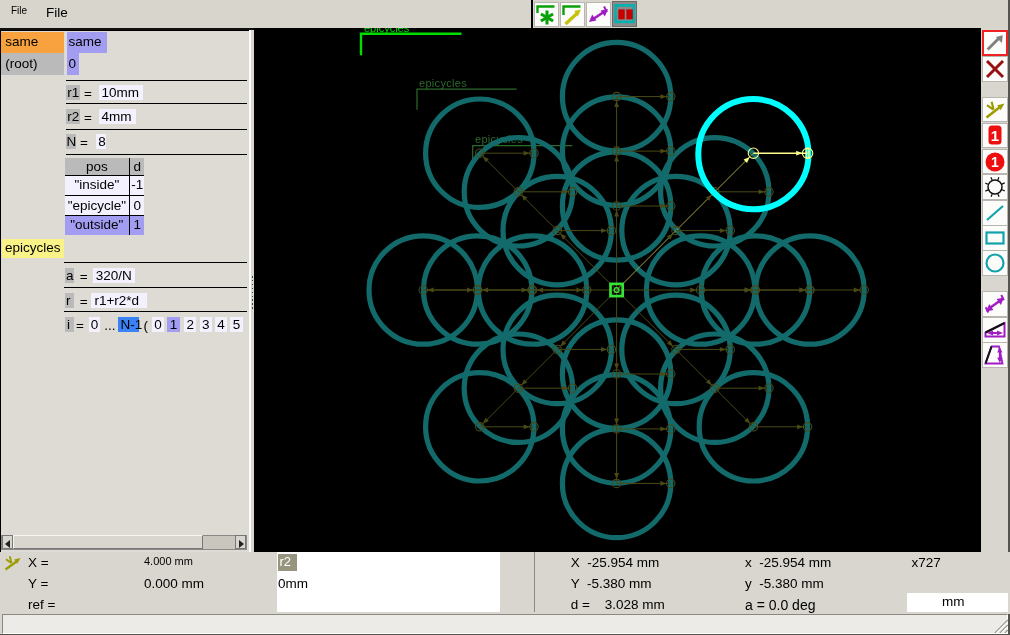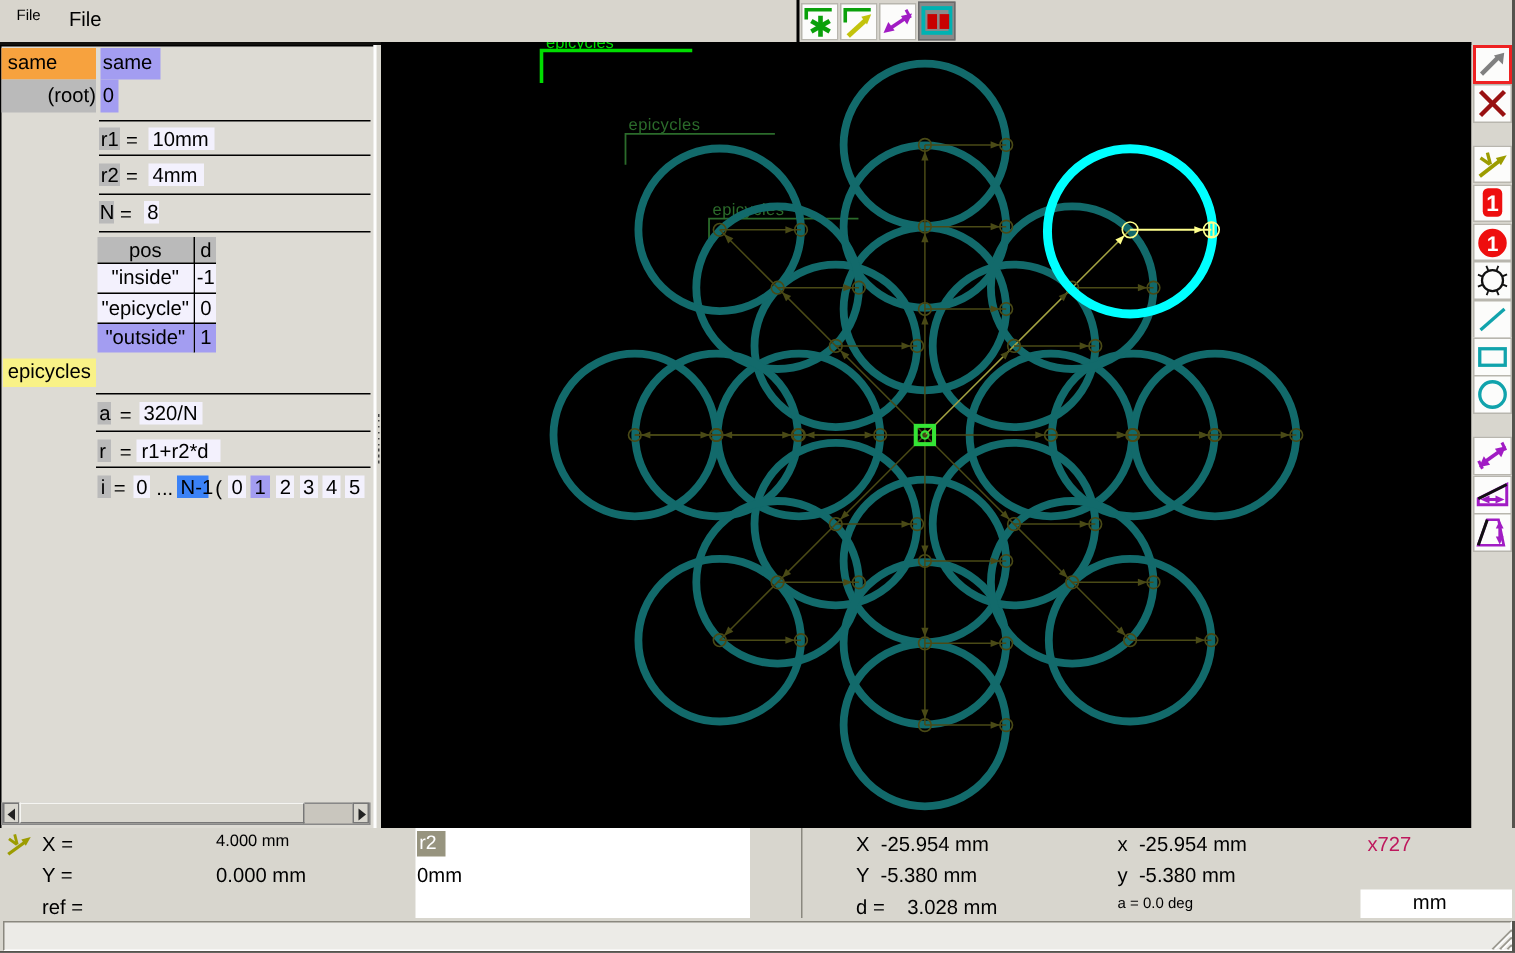--- a/index.html
+++ b/index.html
@@ -45,21 +45,21 @@
     <div class="abs" style="left:251.6px;top:279.9px;width:1.6px;height:1.6px;background:#444"></div>
     <div class="abs" style="left:251.6px;top:283.8px;width:1.6px;height:1.6px;background:#444"></div>
     <div class="abs" style="left:251.6px;top:287.7px;width:1.6px;height:1.6px;background:#444"></div>
     <div class="abs" style="left:251.6px;top:291.6px;width:1.6px;height:1.6px;background:#444"></div>
     <div class="abs" style="left:251.6px;top:295.5px;width:1.6px;height:1.6px;background:#444"></div>
     <div class="abs" style="left:251.6px;top:299.4px;width:1.6px;height:1.6px;background:#444"></div>
     <div class="abs" style="left:251.6px;top:303.3px;width:1.6px;height:1.6px;background:#444"></div>
     <div class="abs" style="left:251.6px;top:307.2px;width:1.6px;height:1.6px;background:#444"></div>
     <div class="abs" style="left:1.2px;top:32px;width:62.8px;height:20.5px;background:#f7a23e;font-size:13.5px;color:#000;text-align:left;padding-left:4px;line-height:20.5px;white-space:pre">same</div>
     <div class="abs" style="left:66.5px;top:32px;width:40.5px;height:20.5px;background:#a39df1;font-size:13.5px;color:#000;text-align:left;padding-left:2px;line-height:20.5px;white-space:pre">same</div>
-    <div class="abs" style="left:1.2px;top:53.3px;width:62.8px;height:21.4px;background:#bababa;font-size:13.5px;color:#000;text-align:right;padding-left:4px;line-height:21.4px;white-space:pre">(root)</div>
+    <div class="abs" style="left:1.2px;top:53.3px;width:62.8px;height:21.4px;background:#bababa;font-size:13.5px;color:#000;text-align:left;padding-left:4px;line-height:21.4px;white-space:pre">(root)</div>
     <div class="abs" style="left:66.5px;top:53.3px;width:12.2px;height:21.4px;background:#a39df1;font-size:13.5px;color:#000;text-align:left;padding-left:2px;line-height:21.4px;white-space:pre">0</div>
     <div class="hline" style="left:66px;top:79.6px;width:181px"></div>
     <div class="abs" style="left:65.5px;top:84.5px;width:14.3px;height:15.5px;background:#bababa;font-size:13.5px;color:#000;text-align:center;padding-left:1px;line-height:15.5px;white-space:pre">r1</div>
     <div class="abs" style="left:84px;top:85.5px;font-size:13.5px;color:#000;white-space:pre">=</div>
     <div class="abs" style="left:98.6px;top:84.5px;width:44.6px;height:15.5px;background:#f3f1fd;font-size:13.5px;color:#000;text-align:left;padding-left:3px;line-height:15.5px;white-space:pre">10mm</div>
     <div class="hline" style="left:66px;top:103.3px;width:181px"></div>
     <div class="abs" style="left:65.5px;top:108.7px;width:14.3px;height:15.5px;background:#bababa;font-size:13.5px;color:#000;text-align:center;padding-left:1px;line-height:15.5px;white-space:pre">r2</div>
     <div class="abs" style="left:84px;top:109.7px;font-size:13.5px;color:#000;white-space:pre">=</div>
     <div class="abs" style="left:98.6px;top:108.7px;width:37.2px;height:15.5px;background:#f3f1fd;font-size:13.5px;color:#000;text-align:left;padding-left:3px;line-height:15.5px;white-space:pre">4mm</div>
     <div class="hline" style="left:66px;top:128.5px;width:181px"></div>
@@ -377,22 +377,22 @@
     <div class="abs" style="left:28px;top:597px;font-size:13.5px;color:#000;white-space:pre">ref =</div>
     <div class="abs" style="left:276.5px;top:551.5px;width:223.5px;height:60.5px;background:#fff"></div>
     <div class="abs" style="left:277.5px;top:553.5px;width:19px;height:17px;background:#97947f;color:#fff;font-size:13px;padding-left:2px">r2</div>
     <div class="abs" style="left:278px;top:576px;font-size:13.5px;color:#000;white-space:pre">0mm</div>
     <div class="abs" style="left:534.3px;top:552px;width:1px;height:60px;background:#8a887f"></div>
     <div class="abs" style="left:570.7px;top:555px;font-size:13.5px;color:#000;white-space:pre">X  -25.954 mm</div>
     <div class="abs" style="left:570.7px;top:576px;font-size:13.5px;color:#000;white-space:pre">Y  -5.380 mm</div>
     <div class="abs" style="left:570.7px;top:597px;font-size:13.5px;color:#000;white-space:pre">d =    3.028 mm</div>
     <div class="abs" style="left:745px;top:555px;font-size:13.5px;color:#000;white-space:pre">x  -25.954 mm</div>
     <div class="abs" style="left:745px;top:576px;font-size:13.5px;color:#000;white-space:pre">y  -5.380 mm</div>
-    <div class="abs" style="left:745px;top:597px;font-size:10px;color:#000;white-space:pre">a = 0.0 deg</div>
-    <div class="abs" style="left:911.6px;top:555px;font-size:13.5px;color:#be185d;white-space:pre">x727</div>
+    <div class="abs" style="left:745px;top:597px;font-size:14px;color:#000;white-space:pre">a = 0.0 deg</div>
+    <div class="abs" style="left:911.6px;top:555px;font-size:13.5px;color:#000000;white-space:pre">x727</div>
     <div class="abs" style="left:906.6px;top:593px;width:101.5px;height:18.5px;background:#fff"></div>
     <div class="abs" style="left:941.9px;top:594px;font-size:13.5px;color:#000;white-space:pre">mm</div>
     <div class="abs" style="left:2px;top:614px;width:1006px;height:19.5px;background:#ecebe7;border:1px solid #8a887f;border-bottom-color:#fff;border-right-color:#fff"></div>
     <div class="abs" style="left:992px;top:617px;width:16px;height:16px"><svg width="16" height="16" viewBox="0 0 16 16">
         <line x1="3" y1="16" x2="16" y2="3" stroke="#9a988f" stroke-width="1.6"></line>
         <line x1="4.5" y1="16" x2="16" y2="4.5" stroke="#fdfdfc" stroke-width="1.2"></line>
         <line x1="8" y1="16" x2="16" y2="8" stroke="#9a988f" stroke-width="1.6"></line>
         <line x1="9.5" y1="16" x2="16" y2="9.5" stroke="#fdfdfc" stroke-width="1.2"></line>
         <line x1="13" y1="16" x2="16" y2="13" stroke="#9a988f" stroke-width="1.6"></line>
         <line x1="14.5" y1="16" x2="16" y2="14.5" stroke="#fdfdfc" stroke-width="1.2"></line>

